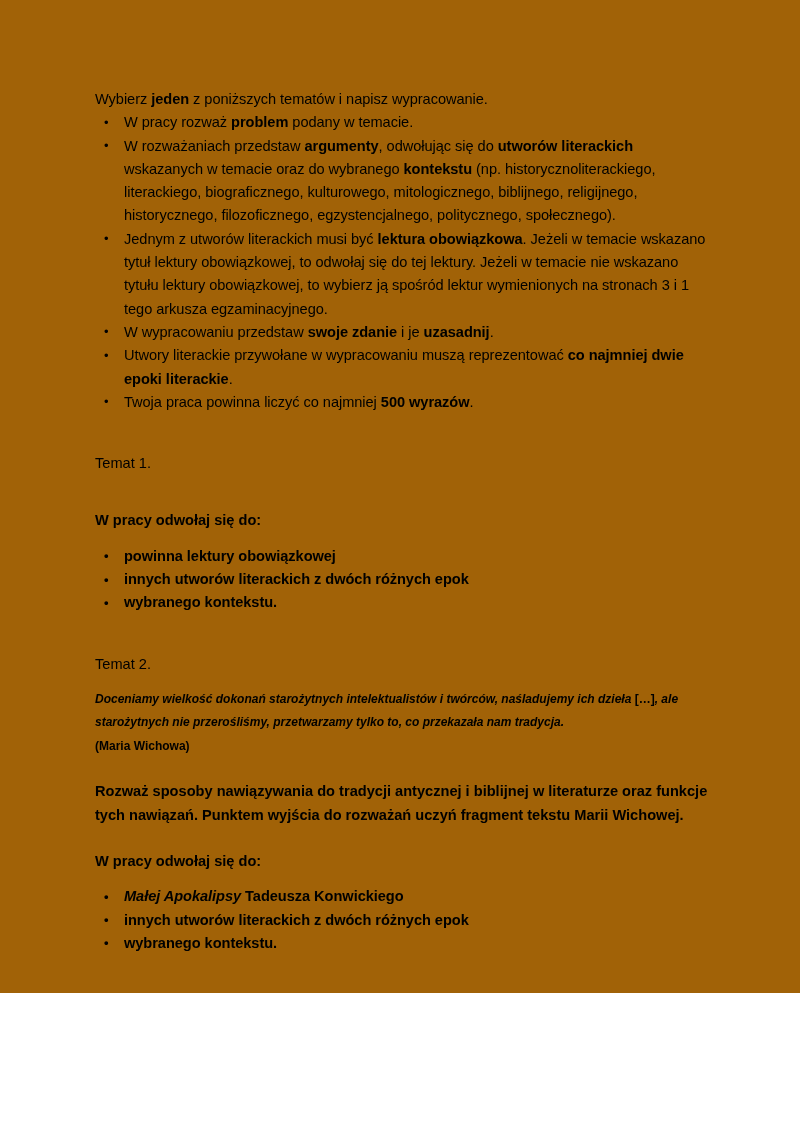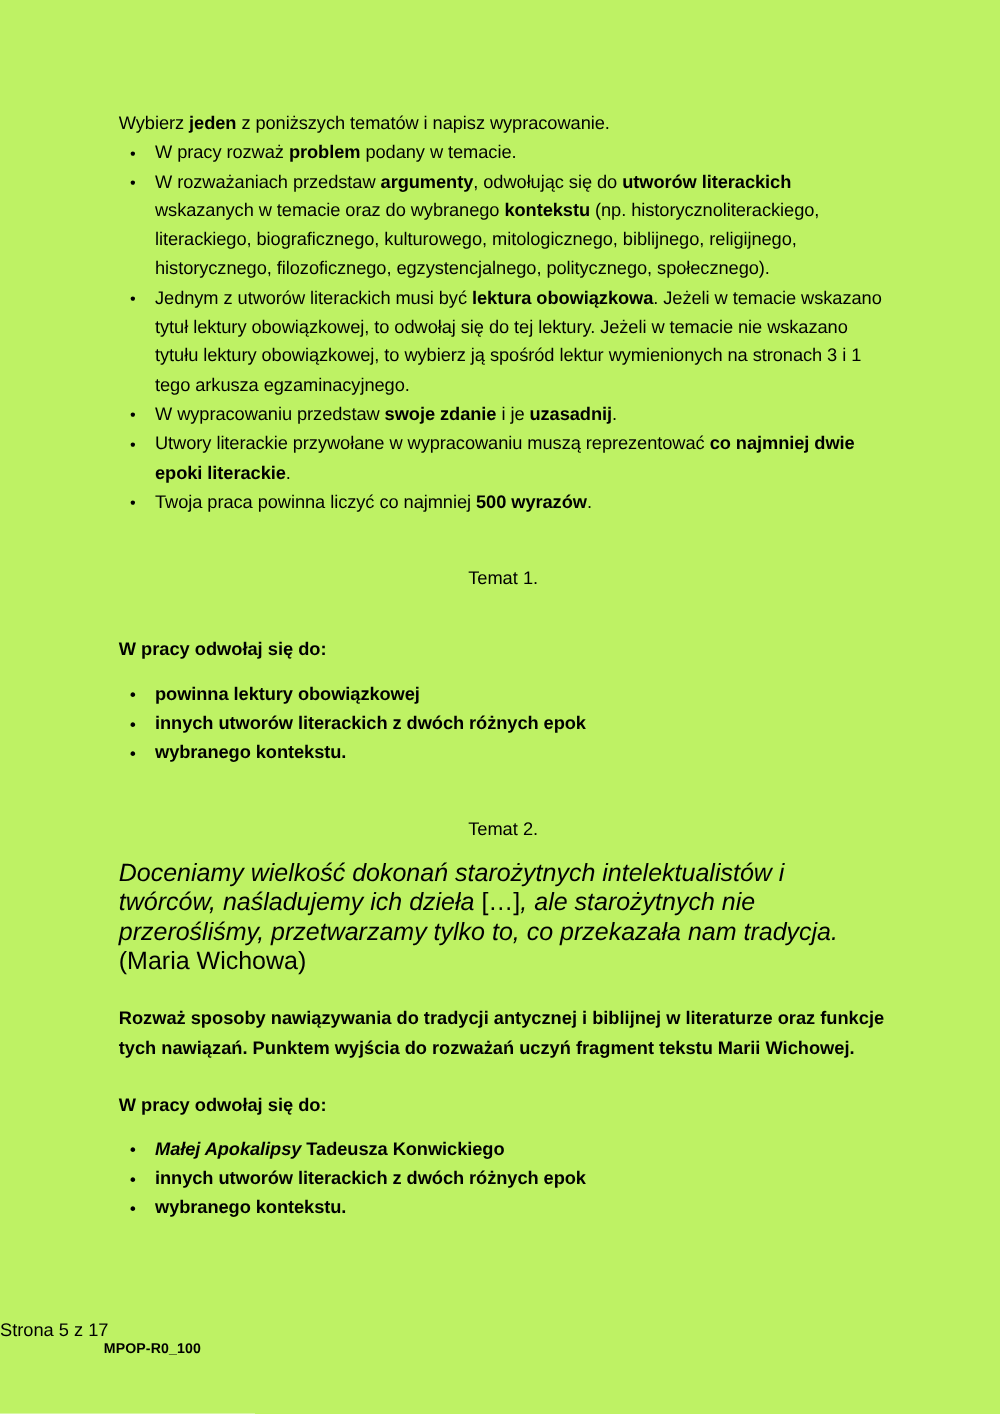--- a/index.html
+++ b/index.html
@@ -13,22 +13,22 @@
     position: relative;
     font-family: "Liberation Sans", sans-serif;
     color: #000000;
     -webkit-font-smoothing: antialiased;
   }
   .page {
     position: absolute;
     left: 0;
     top: 0;
     width: 800px;
-    height: 1131px;
-    background: #bef264;
+    height: 993px;
+    background: #a16207;
     overflow: hidden;
   }
   .content {
     position: absolute;
     left: 95px;
     top: 88px;
     width: 615px;
   }
   p, ul, li {
     margin: 0;
@@ -66,30 +66,30 @@
   .intro-list { margin-top: 13px; }
   .intro-list > li + li { margin-top: 0px; }
 
   .block-gap-lg { height: 38px; }
   .block-gap-md { height: 22px; }
   .block-gap-sm { height: 12px; }
 
   .topic-label {
     font-size: 14.6px;
     line-height: 23.3px;
-    text-align: center;
   }
   .topic-body {
     font-size: 14.6px;
     line-height: 23.8px;
     font-weight: bold;
   }
   .quote {
-    font-size: 20px;
+    font-size: 12px;
     line-height: 23.5px;
+    font-weight: bold;
   }
   .refer-head {
     font-size: 14.6px;
     line-height: 23.3px;
     font-weight: bold;
   }
   ul.sub-bullets > li {
     font-weight: bold;
   }
 

